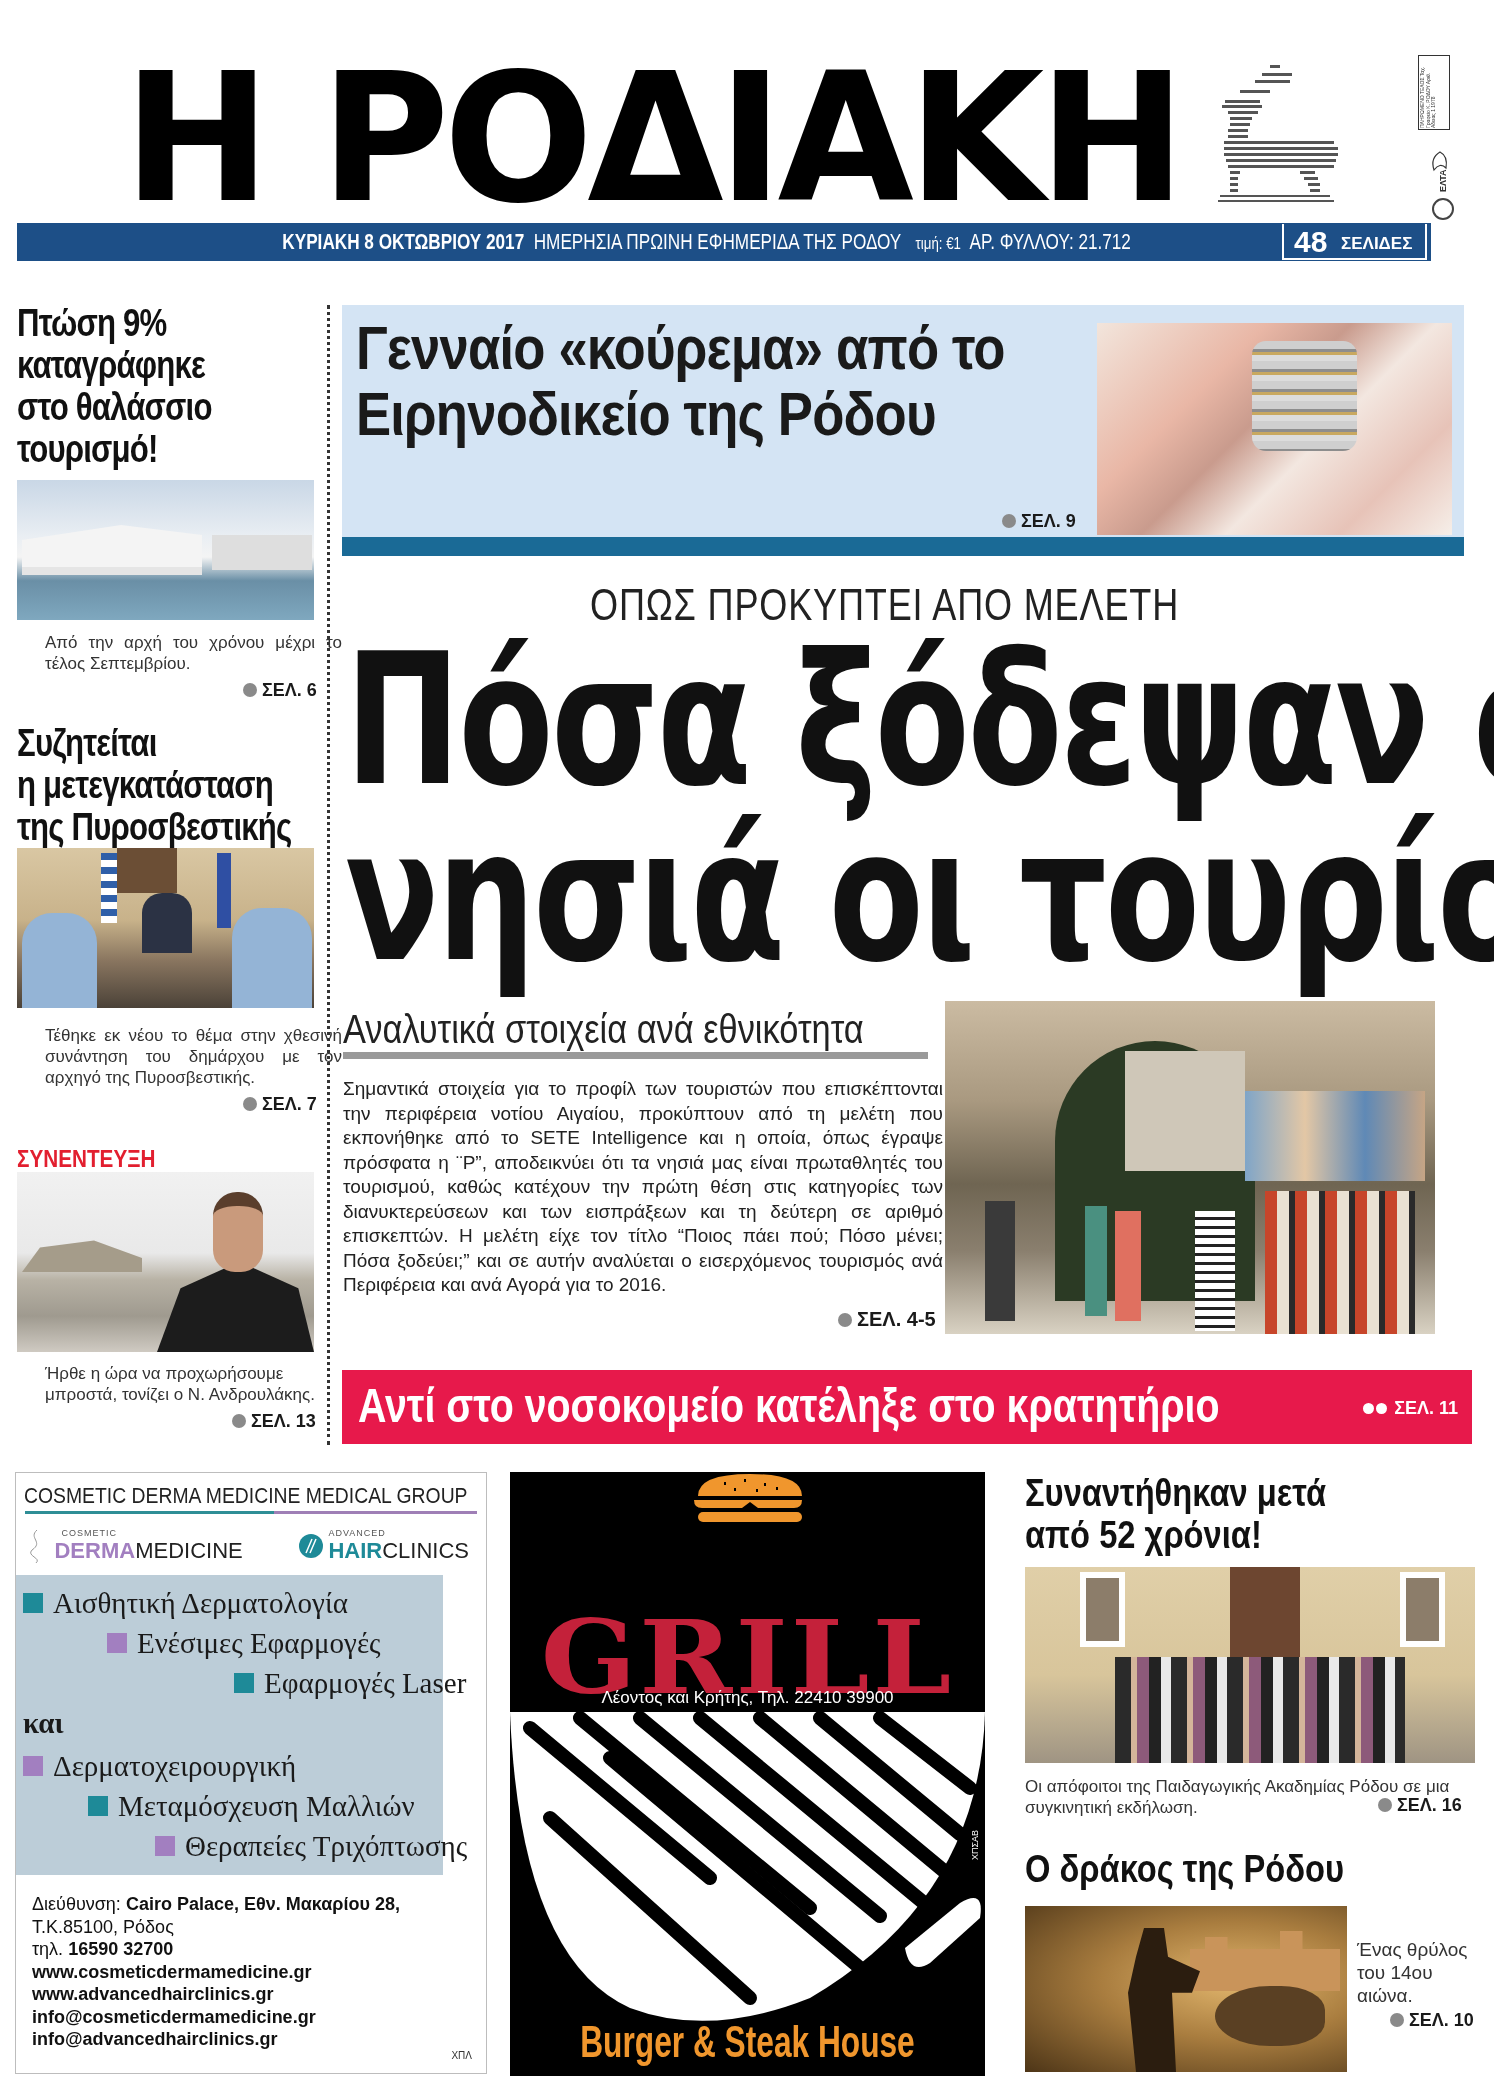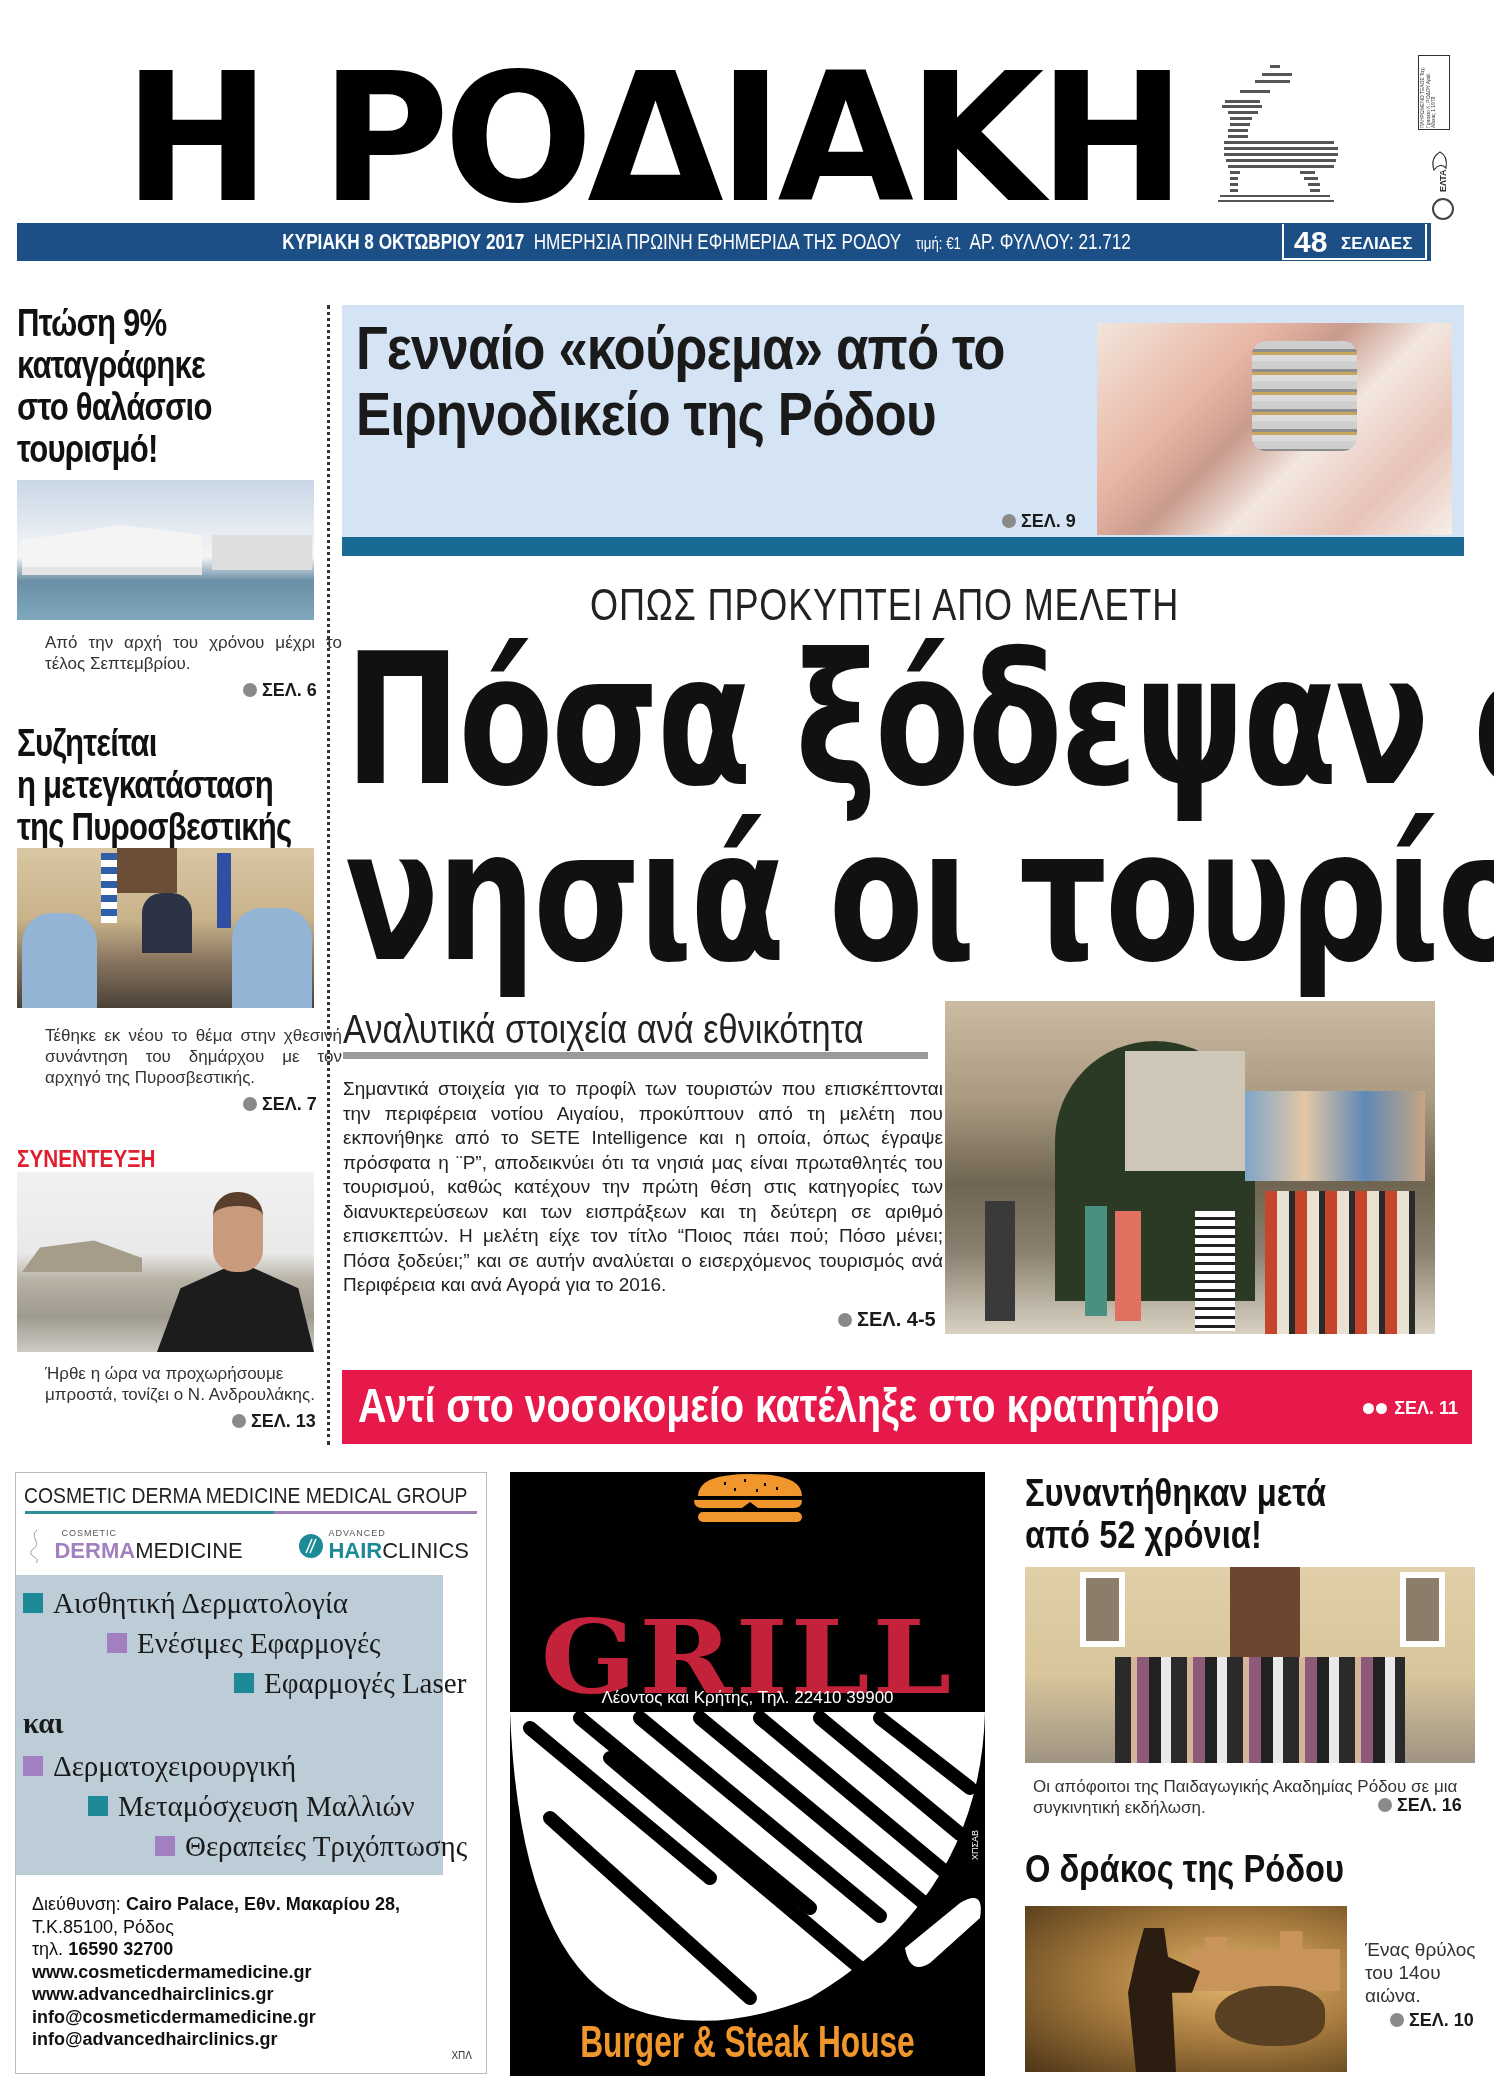--- a/index.html
+++ b/index.html
@@ -73,21 +73,21 @@
   #burger-icon { left: 184px; top: 2px; width: 112px; height: 50px; }
   #grill-meet { left: 0; width: 475px; top: 75px; text-align: center; font-size: 44px; color: #fff; letter-spacing: 12px; font-weight: 300; }
   #grill-word { left: 0; width: 475px; top: 120px; text-align: center; font-family: "DejaVu Serif", serif; font-size: 112px; font-weight: bold; color: #c4213a; letter-spacing: 3px; transform: scaleY(0.9); }
   #grill-addr { left: 0; width: 475px; top: 216px; text-align: center; font-size: 17px; color: #fff; }
   #grill-svg { left: 0; top: 236px; width: 475px; height: 325px; }
   #grill-tag { left: 0; width: 475px; top: 545px; text-align: center; font-size: 44px; font-weight: bold; color: #f0962d; transform: scaleX(0.72); }
   #grill-code { left: 460px; top: 358px; font-size: 9px; color: #fff; writing-mode: vertical-rl; transform: rotate(180deg); }
 
   
   .right-head { font-weight: bold; font-size: 38px; line-height: 42px; color: #111; white-space: nowrap; transform: scaleX(0.86); transform-origin: left top; }
-  .right-cap { font-size: 17px; line-height: 21px; color: #333; margin-left: 8px; }
+  .right-cap { font-size: 17px; line-height: 21px; color: #333; }
 </style>
 </head>
 <body>
 
 <div class="abs" id="masthead-title">Η ΡΟΔΙΑΚΗ</div>
 
 <svg class="abs" id="deer" viewBox="0 0 145 160">
   <g fill="#555">
     <rect x="70" y="20" width="10" height="3"></rect>
       <rect x="62" y="28" width="30" height="3"></rect>

